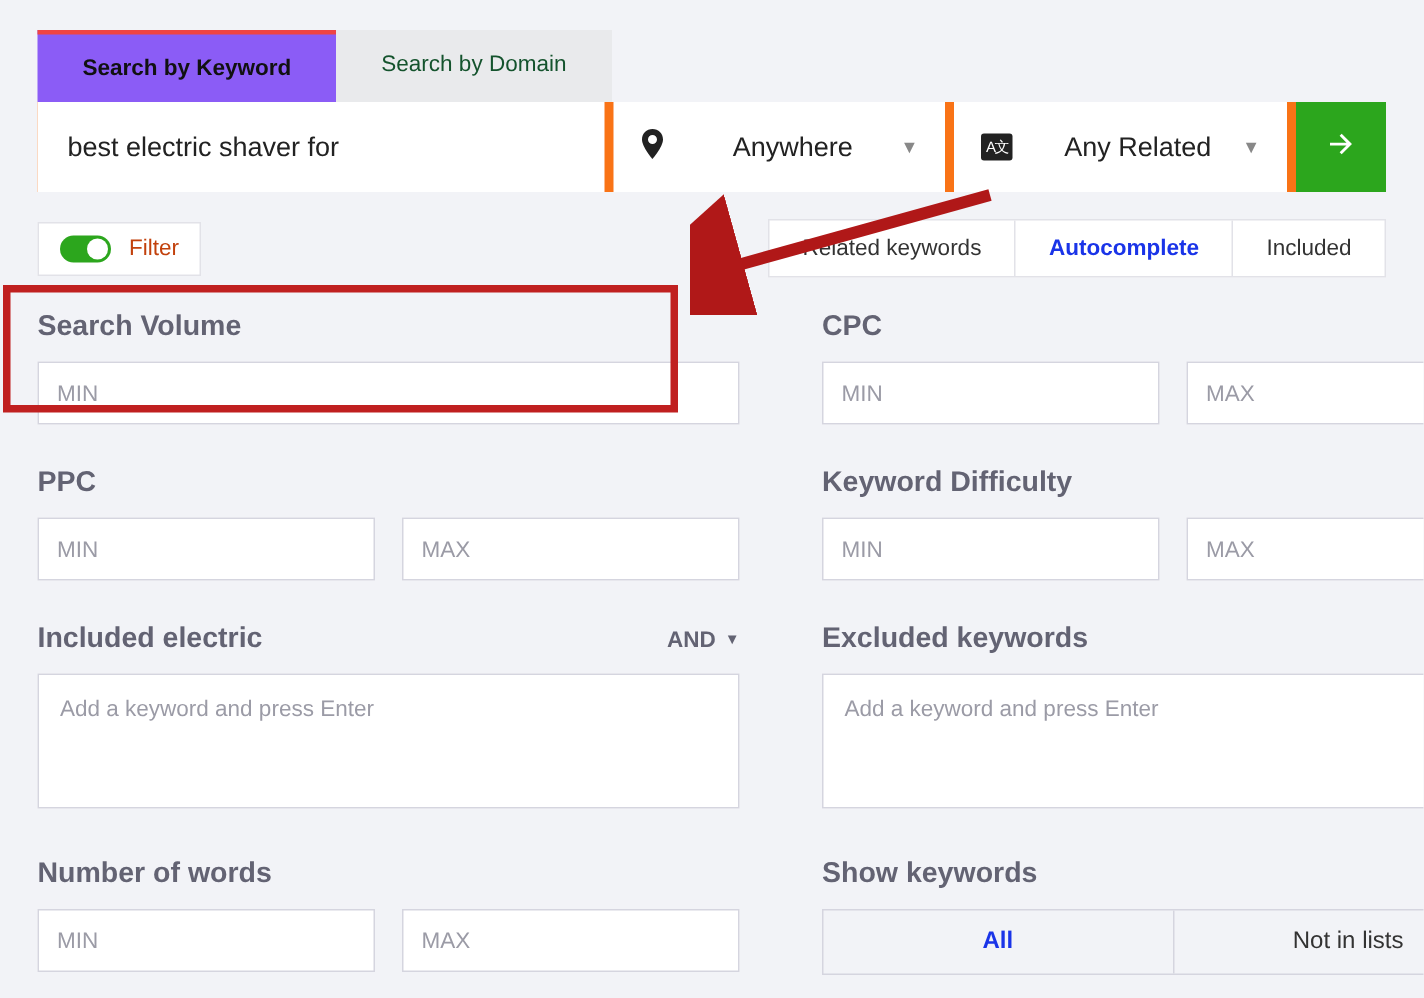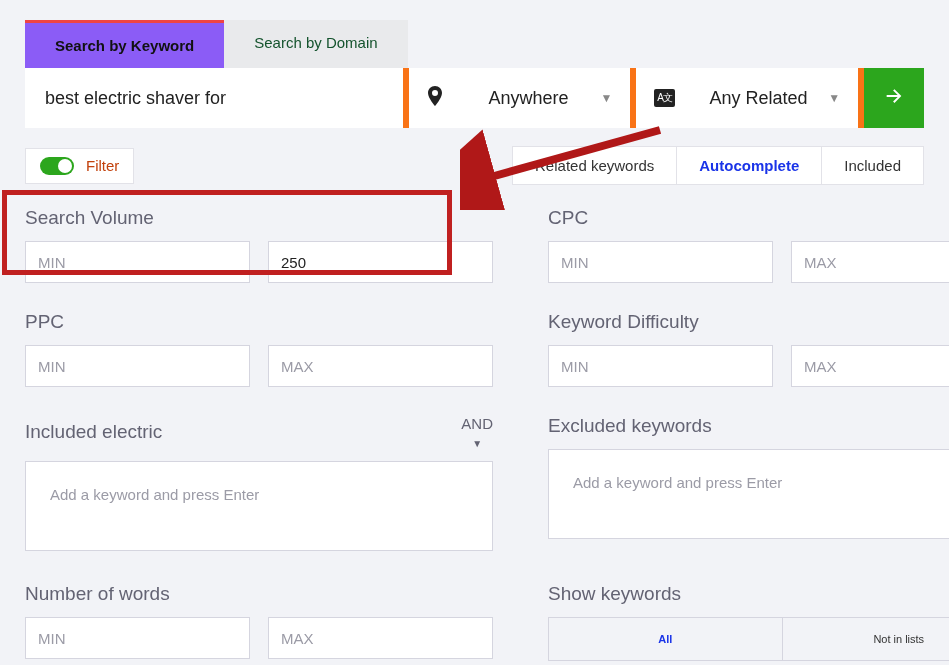--- a/index.html
+++ b/index.html
@@ -28,30 +28,30 @@
     .toggle { width: 34px; height: 18px; background: #2ca61d; border-radius: 9px; position: relative; }
     .toggle::after { content: ''; position: absolute; right: 2px; top: 2px; width: 14px; height: 14px; background: #fff; border-radius: 50%; }
     .filter-label { font-size: 15px; color: #c2410c; }
     .sub-tabs { display: flex; background: #fff; border: 1px solid #e2e2e8; }
     .sub-tab { padding: 10px 22px; font-size: 15px; color: #333; border-right: 1px solid #e2e2e8; cursor: pointer; }
     .sub-tab:last-child { border-right: none; }
     .sub-tab.active { color: #1a34e8; font-weight: 700; }
 
     
     .filter-grid { margin-top: 22px; display: grid; grid-template-columns: 1fr 1fr; column-gap: 55px; row-gap: 28px; }
-    .section-label { font-size: 19px; font-weight: 400; color: #636373; margin-bottom: 12px; display: flex; justify-content: space-between; align-items: center; }
+    .section-label { font-size: 19px; font-weight: 700; color: #636373; margin-bottom: 12px; display: flex; justify-content: space-between; align-items: center; }
     .pair { display: flex; gap: 18px; border-radius: 10px; }
     .num-input { flex: 1; height: 42px; border: 1px solid #d5d5df; padding: 0 12px; font-size: 15px; color: #222; outline: none; }
     .num-input::placeholder { color: #9b9ba6; }
-    .kw-box { width: 100%; min-height: 90px; border: 1px solid #d5d5df; padding: 24px; font-size: 15px; color: #ec4899; resize: none; outline: none; font-family: inherit; }
+    .kw-box { width: 100%; min-height: 90px; border: 1px solid #d5d5df; padding: 14px; font-size: 15px; color: #ec4899; resize: none; outline: none; font-family: inherit; }
     .kw-box::placeholder { color: #9b9ba6; }
-    .dropdown-mini { font-size: 15px; color: #636373; display: flex; align-items: center; gap: 6px; cursor: pointer; flex-direction: column; }
+    .dropdown-mini { font-size: 15px; color: #636373; display: flex; align-items: center; gap: 6px; cursor: pointer; }
 
     .toggle-pair { display: flex; border: 1px solid #d5d5df; }
-    .toggle-opt { flex: 1; height: 42px; display: flex; align-items: center; justify-content: center; font-size: 11px; cursor: pointer; }
+    .toggle-opt { flex: 1; height: 42px; display: flex; align-items: center; justify-content: center; font-size: 16px; cursor: pointer; }
     .toggle-opt.on { color: #1a34e8; font-weight: 600; border-right: 1px solid #d5d5df; }
     .toggle-opt.off { color: #333; }
 
     
     .highlight { position: absolute; border: 5px solid #c02020; pointer-events: none; }
 
     
     .arrow-annot { position: absolute; pointer-events: none; }
 
     .lang-badge { font-size: 10px; background: #222; color: #fff; padding: 2px 3px; border-radius: 2px; letter-spacing: -1px; margin-right: 14px; }
@@ -104,21 +104,20 @@
       <div class="sub-tab">Included</div>
     </div>
   </div>
 
   <div class="filter-grid">
 
     <div>
       <div class="section-label">Search Volume</div>
       <div class="pair">
         <input class="num-input" placeholder="MIN" style="">
-        <input class="num-input" value="250" style="">
       </div>
     </div>
 
     <div>
       <div class="section-label">CPC</div>
       <div class="pair">
         <input class="num-input" placeholder="MIN" style="">
         <input class="num-input" placeholder="MAX" style="">
       </div>
     </div>

